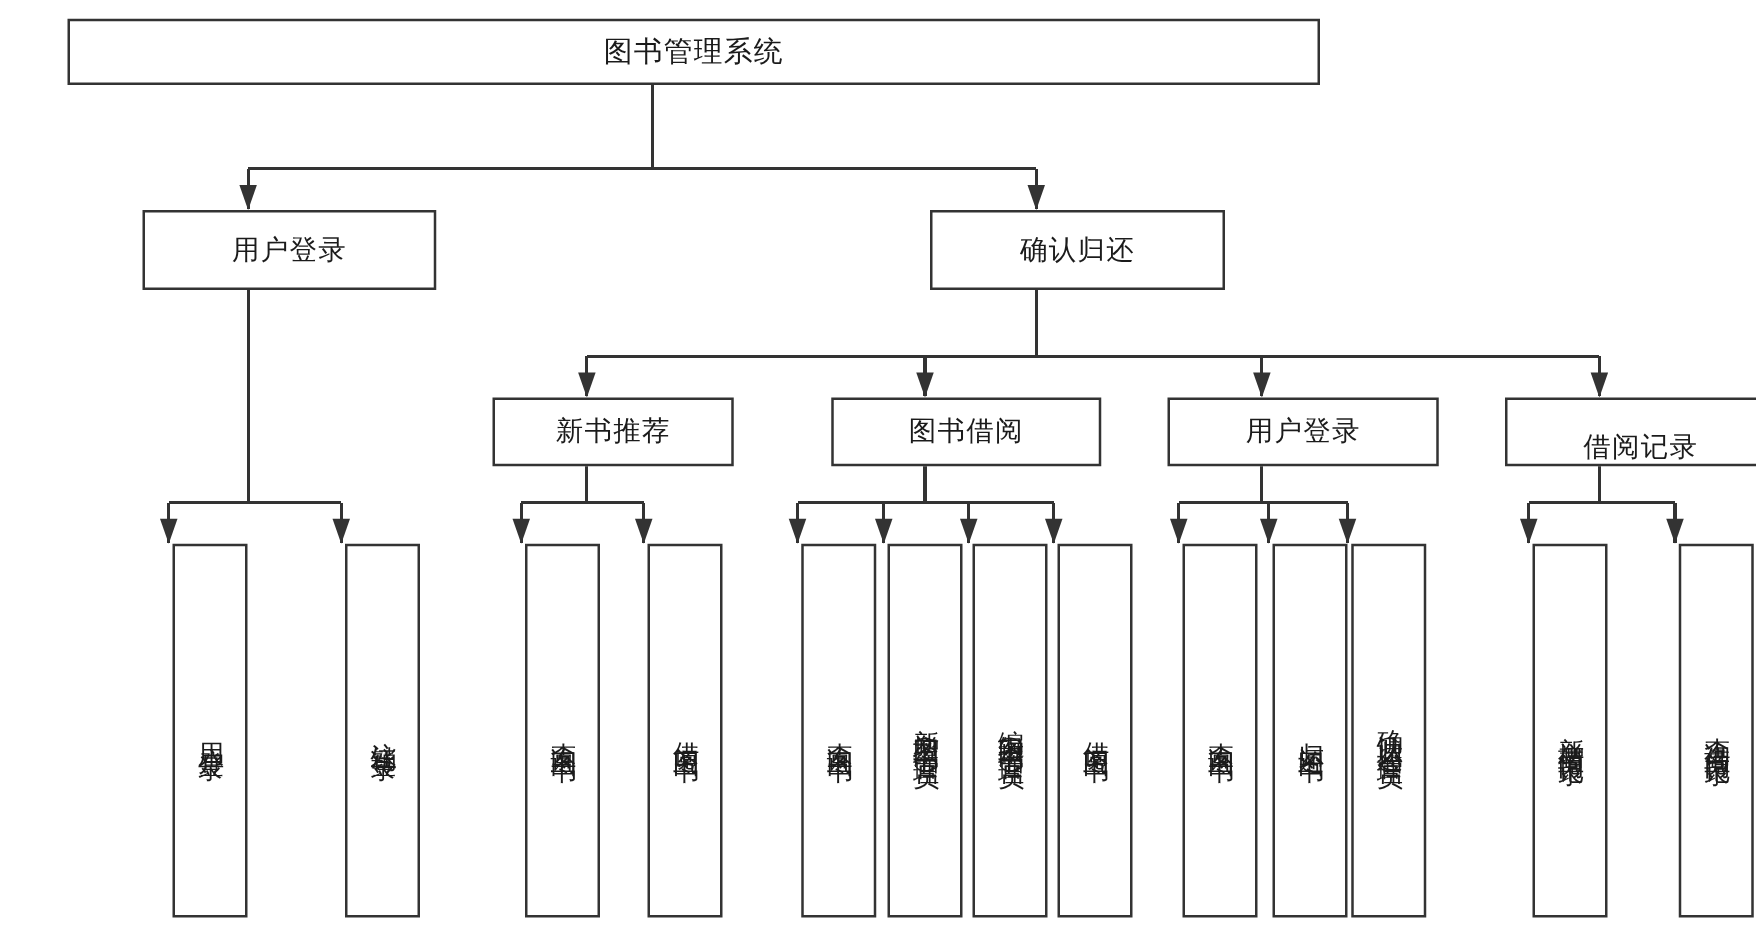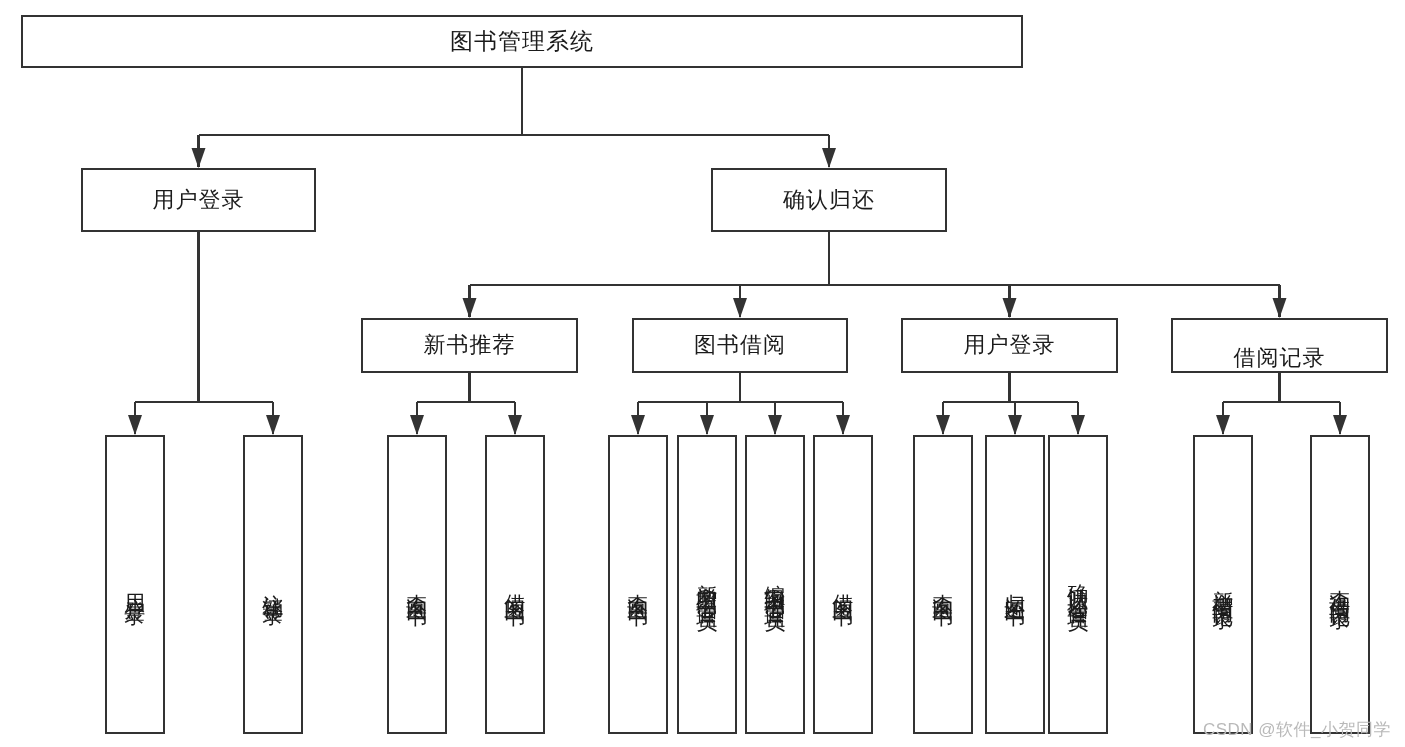--- a/index.html
+++ b/index.html
@@ -29,20 +29,21 @@
   .node {
     position: absolute;
     box-sizing: border-box;
     background: #ffffff;
     border: 2px solid #333333;
     display: flex;
     align-items: center;
     justify-content: center;
     color: #1b1b1b;
     text-align: center;
+    margin-left: 33px;
   }
   .node.horizontal {
     font-size: 22px;
     letter-spacing: 1px;
     line-height: 1.2;
   }
   .node.root {
     font-size: 23px;
   }
   .node.vertical {
@@ -129,21 +130,21 @@
   <div id="nodes-layer">
       <div class="node horizontal root" style="left: 21px; top: 15px; width: 1002px; height: 53px;">
         <span class="node-label">图书管理系统</span>
       </div>
       <div class="node horizontal level2" style="left: 81px; top: 168px; width: 235px; height: 64px;">
         <span class="node-label">用户登录</span>
       </div>
       <div class="node horizontal level2" style="left: 711px; top: 168px; width: 236px; height: 64px;">
         <span class="node-label">确认归还</span>
       </div>
-      <div class="node horizontal level3" style="left: 361px; top: 318px; width: 217px; height: 55px;">
+      <div class="node horizontal level3" style="left: 361px; top: 318px; width: 193px; height: 55px;">
         <span class="node-label">新书推荐</span>
       </div>
       <div class="node horizontal level3" style="left: 632px; top: 318px; width: 216px; height: 55px;">
         <span class="node-label">图书借阅</span>
       </div>
       <div class="node horizontal level3" style="left: 901px; top: 318px; width: 217px; height: 55px;">
         <span class="node-label">用户登录</span>
       </div>
       <div class="node horizontal level3" style="left: 1171px; top: 318px; width: 217px; height: 55px; align-items: flex-end;">
         <span class="node-label">借阅记录</span>
@@ -181,14 +182,13 @@
       <div class="node vertical leaf" style="left: 1048px; top: 435px; width: 60px; height: 299px;">
         <span class="node-label">确认归还（管理员）</span>
       </div>
       <div class="node vertical leaf" style="left: 1193px; top: 435px; width: 60px; height: 299px;">
         <span class="node-label">新增借阅记录</span>
       </div>
       <div class="node vertical leaf" style="left: 1310px; top: 435px; width: 60px; height: 299px;">
         <span class="node-label">查询借阅记录</span>
       </div>
     </div>
-  <div class="watermark">CSDN @软件_小贺同学</div>
 </div>
 
 </body></html>

